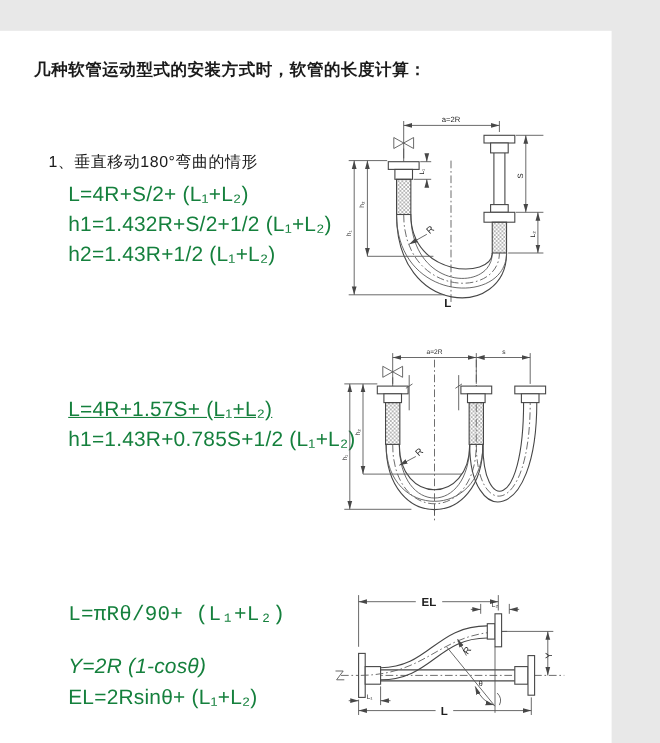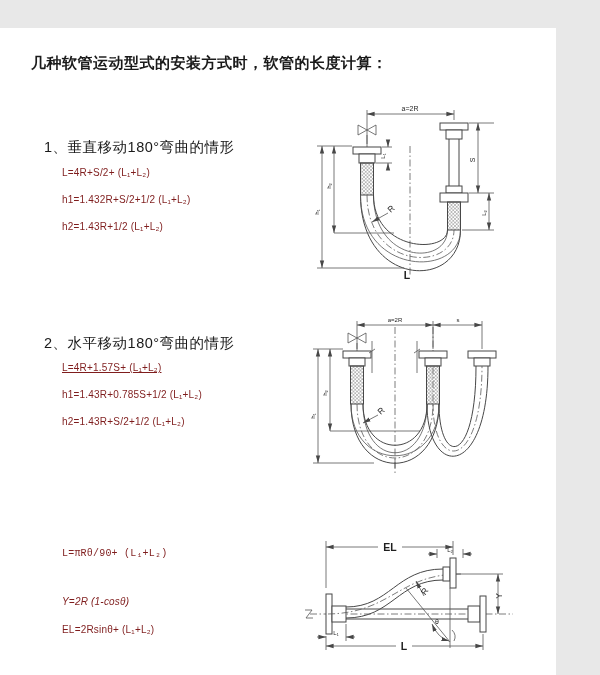--- a/index.html
+++ b/index.html
@@ -3,21 +3,21 @@
 <meta charset="utf-8">
 <style>
   html,body{margin:0;padding:0;background:#e8e8e8;}
   #page{
     position:relative;width:556px;height:675px;background:#ffffff;
     font-family:"Liberation Sans","DejaVu Sans",sans-serif;
     color:#1a1a1a;overflow:hidden;margin-top:28px;
   }
   .doc-title{position:absolute;left:31px;top:26px;font-size:15px;font-weight:700;letter-spacing:.5px;}
   .sec-heading{position:absolute;font-size:14.5px;font-weight:400;letter-spacing:.5px;}
-  .formula{position:absolute;font-size:10px;font-weight:500;color:#7f1d1d;letter-spacing:.2px;}
+  .formula{position:absolute;font-size:19px;font-weight:500;color:#15803d;letter-spacing:.2px;}
   .diagram{position:absolute;}
   svg{display:block;}
   svg .ln{stroke:#474747;stroke-width:1;fill:none;}
   svg .thin{stroke:#555555;stroke-width:.8;fill:none;}
   svg .cl{stroke:#5a5a5a;stroke-width:.8;fill:none;stroke-dasharray:7 2.5 1.5 2.5;}
   svg .fl{fill:#ffffff;stroke:#474747;stroke-width:1;}
   svg text{fill:#1f1f1f;font-family:"Liberation Sans","DejaVu Sans",sans-serif;}
   .t7{font-size:7px;} .t6{font-size:6px;} .t8{font-size:8.5px;} .t10{font-size:10.5px;font-weight:600;}
 </style>
 </head>
@@ -25,24 +25,22 @@
 
 <div id="page">
 
   <div class="doc-title">几种软管运动型式的安装方式时，软管的长度计算：</div>
 
   <div class="sec-heading" style="left:44px;top:110px;">1、垂直移动180°弯曲的情形</div>
   <div class="formula" style="left:62px;top:139px;">L=4R+S/2+ (L₁+L₂)</div>
   <div class="formula" style="left:62px;top:166px;text-align:right;">h1=1.432R+S/2+1/2 (L₁+L₂)</div>
   <div class="formula" style="left:62px;top:193px;text-align:center;">h2=1.43R+1/2 (L₁+L₂)</div>
 
-  <div class="sec-heading" style="left:44px;top:306px;">2、水平移动180°弯曲的情形</div>
   <div class="formula" style="left:62px;top:334px;text-decoration:underline;">L=4R+1.57S+ (L₁+L₂)</div>
   <div class="formula" style="left:62px;top:361px;">h1=1.43R+0.785S+1/2 (L₁+L₂)</div>
-  <div class="formula" style="left:62px;top:388px;">h2=1.43R+S/2+1/2 (L₁+L₂)</div>
 
   <div class="formula" style="left:62px;top:520px;font-family:Liberation Mono, monospace;">L=πRθ/90+ (L₁+L₂)</div>
   <div class="formula" style="left:62px;top:568px;font-style:italic;">Y=2R (1-cosθ)</div>
   <div class="formula" style="left:62px;top:596px;">EL=2Rsinθ+ (L₁+L₂)</div>
 
   <div class="diagram" style="left:308px;top:72px;">
   <svg width="285" height="185" viewBox="0 0 285 185">
     <defs>
       <marker id="a1" viewBox="0 0 10 7" refX="9.5" refY="3.5" markerWidth="10" markerHeight="7" orient="auto-start-reverse">
         <path d="M0,0.8 L9.5,3.5 L0,6.2 z" fill="#474747"></path>

